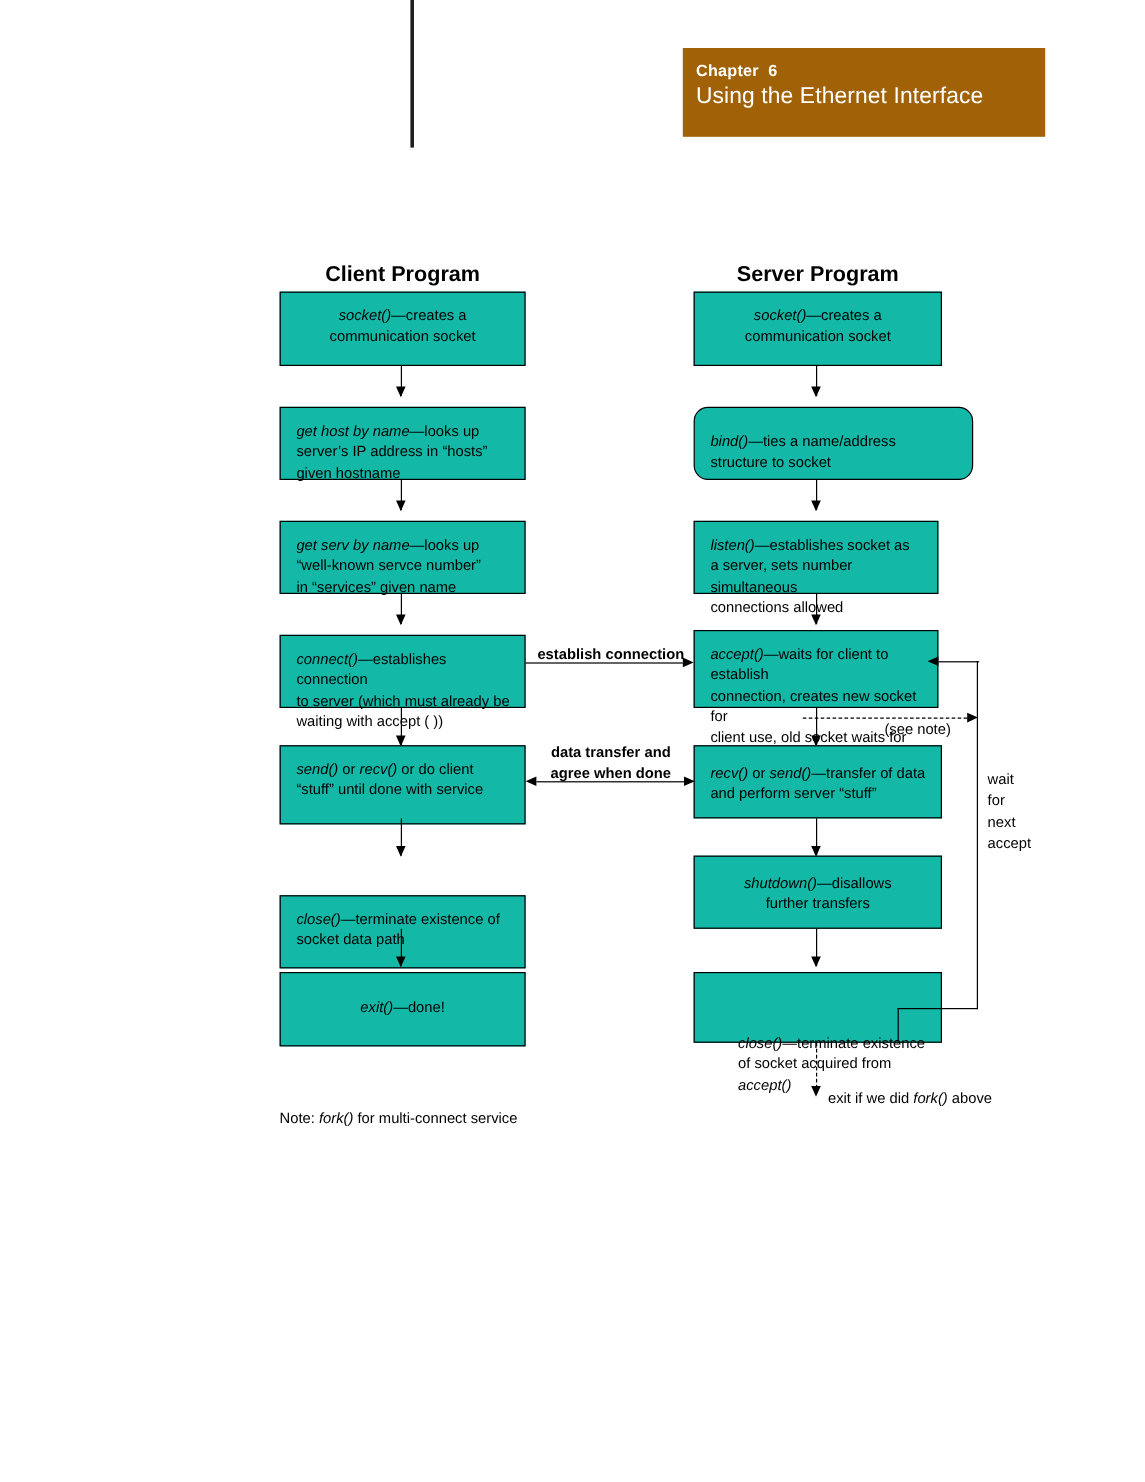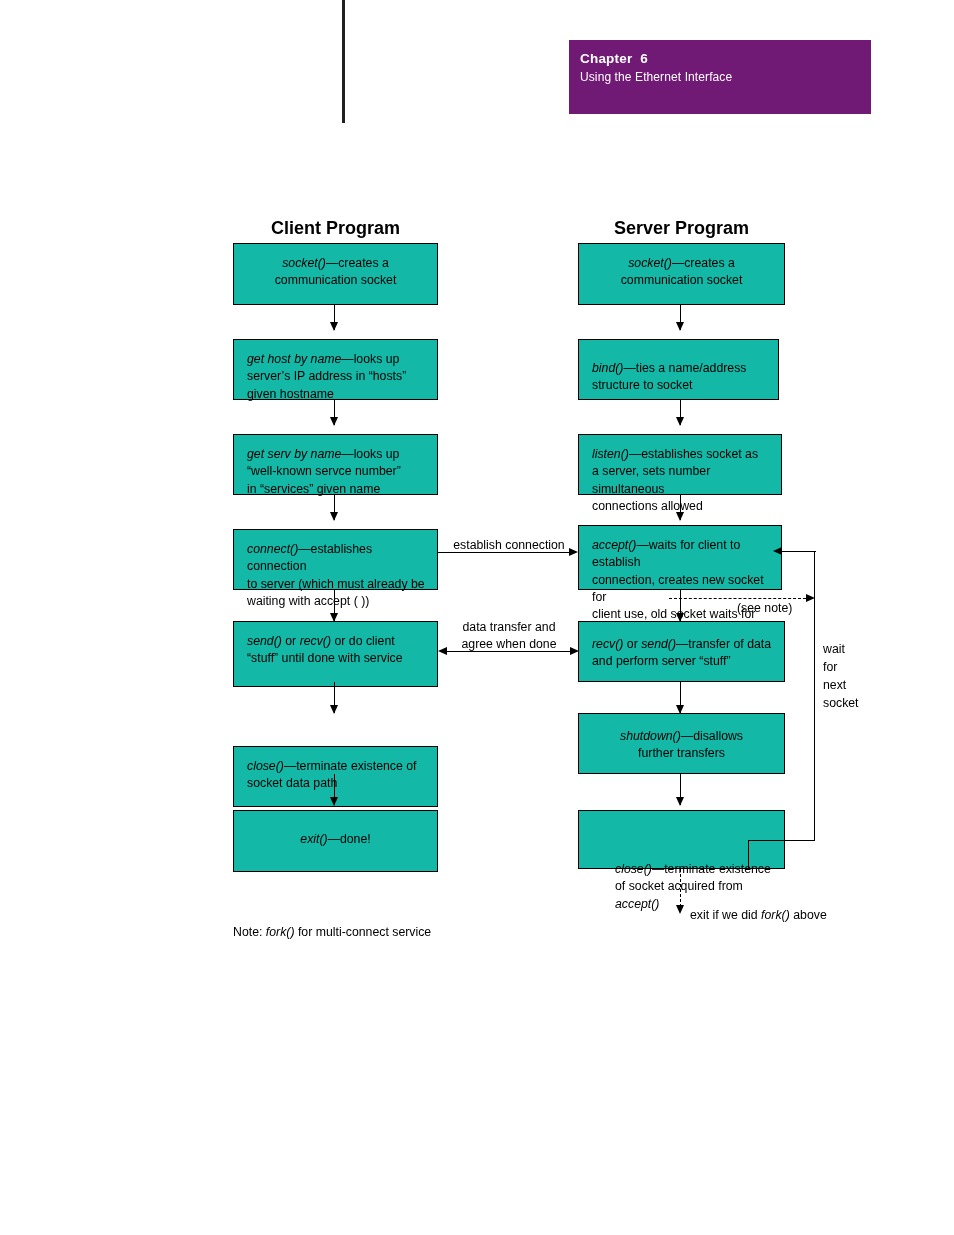--- a/index.html
+++ b/index.html
@@ -28,37 +28,37 @@
     width: 3px;
     height: 123px;
     background: #231f20;
   }
   .chapter-banner {
     position: absolute;
     left: 569px;
     top: 40px;
     width: 302px;
     height: 74px;
-    background: #701a75;
+    background: #a16207;
     color: #ffffff;
   }
   .chapter-banner .ch-line1 {
     position: absolute;
     left: 11px;
     top: 11px;
     font-size: 13.5px;
     font-weight: bold;
     letter-spacing: 0.2px;
     white-space: pre;
   }
   .chapter-banner .ch-line2 {
     position: absolute;
     left: 11px;
     top: 30px;
-    font-size: 12px;
+    font-size: 19px;
     font-weight: normal;
     letter-spacing: 0.1px;
     white-space: pre;
   }
 
   
   .col-title {
     position: absolute;
     font-size: 18px;
     font-weight: bold;
@@ -149,21 +149,21 @@
   }
 
   
   .lbl {
     position: absolute;
     font-size: 12.3px;
     line-height: 16.6px;
     white-space: pre-line;
   }
   .lbl i { font-style: italic; }
-  .lbl.center { text-align: center; }
+  .lbl.center { text-align: center; font-weight: bold; }
 </style>
 </head>
 <body>
 
 <div class="page">
 
   <div class="top-rule"></div>
 
   <div class="chapter-banner">
     <div class="ch-line1">Chapter  6</div>
@@ -215,21 +215,21 @@
   <div class="fbox center" style="left:233px;top:810px;width:205px;height:62px;">
     <div class="txt" style="top:20px;"><i>exit()</i>—done!</div>
   </div>
 
   <div class="fbox center" style="left:578px;top:243px;width:207px;height:62px;">
     <div class="txt"><i>socket()</i>—creates a
 communication socket</div>
   </div>
   <div class="vconn" style="left:680px;top:305px;height:25px;"></div>
 
-  <div class="fbox" style="left:578px;top:339px;width:201px;height:61px;">
+  <div class="fbox" style="left:578px;top:339px;width:233px;height:61px;border-radius:12px;">
     <div class="txt" style="top:20px;"><i>bind()</i>—ties a name/address
 structure to socket</div>
   </div>
   <div class="vconn" style="left:680px;top:400px;height:25px;"></div>
 
   <div class="fbox" style="left:578px;top:434px;width:204px;height:61px;">
     <div class="txt"><i>listen()</i>—establishes socket as
 a server, sets number simultaneous
 connections allowed</div>
   </div>
@@ -272,21 +272,21 @@
   <div class="arrow-right" style="left:570px;top:647px;"></div>
 
   <div class="hline" style="left:782px;top:551px;width:34px;"></div>
   <div class="arrow-left" style="left:773px;top:547px;"></div>
   <div class="vline" style="left:814px;top:551px;height:290px;"></div>
   <div class="hline" style="left:748px;top:840px;width:67px;"></div>
   <div class="vline" style="left:748px;top:840px;height:29px;"></div>
   <div class="lbl" style="left:823px;top:640px;width:70px;line-height:18px;">wait
 for
 next
-socket</div>
+accept</div>
 
   <div class="hdash" style="left:669px;top:598px;width:137px;"></div>
   <div class="arrow-right" style="left:806px;top:594px;"></div>
   <div class="lbl" style="left:737px;top:600px;width:90px;">(see note)</div>
 
   <div class="vdash" style="left:680px;top:869px;height:38px;"></div>
   <div class="arrow-down" style="left:676px;top:905px;"></div>
 
   <div class="lbl" style="left:233px;top:907px;width:330px;">
     <span>Note: </span><i>fork()</i><span> for multi-connect service</span>

